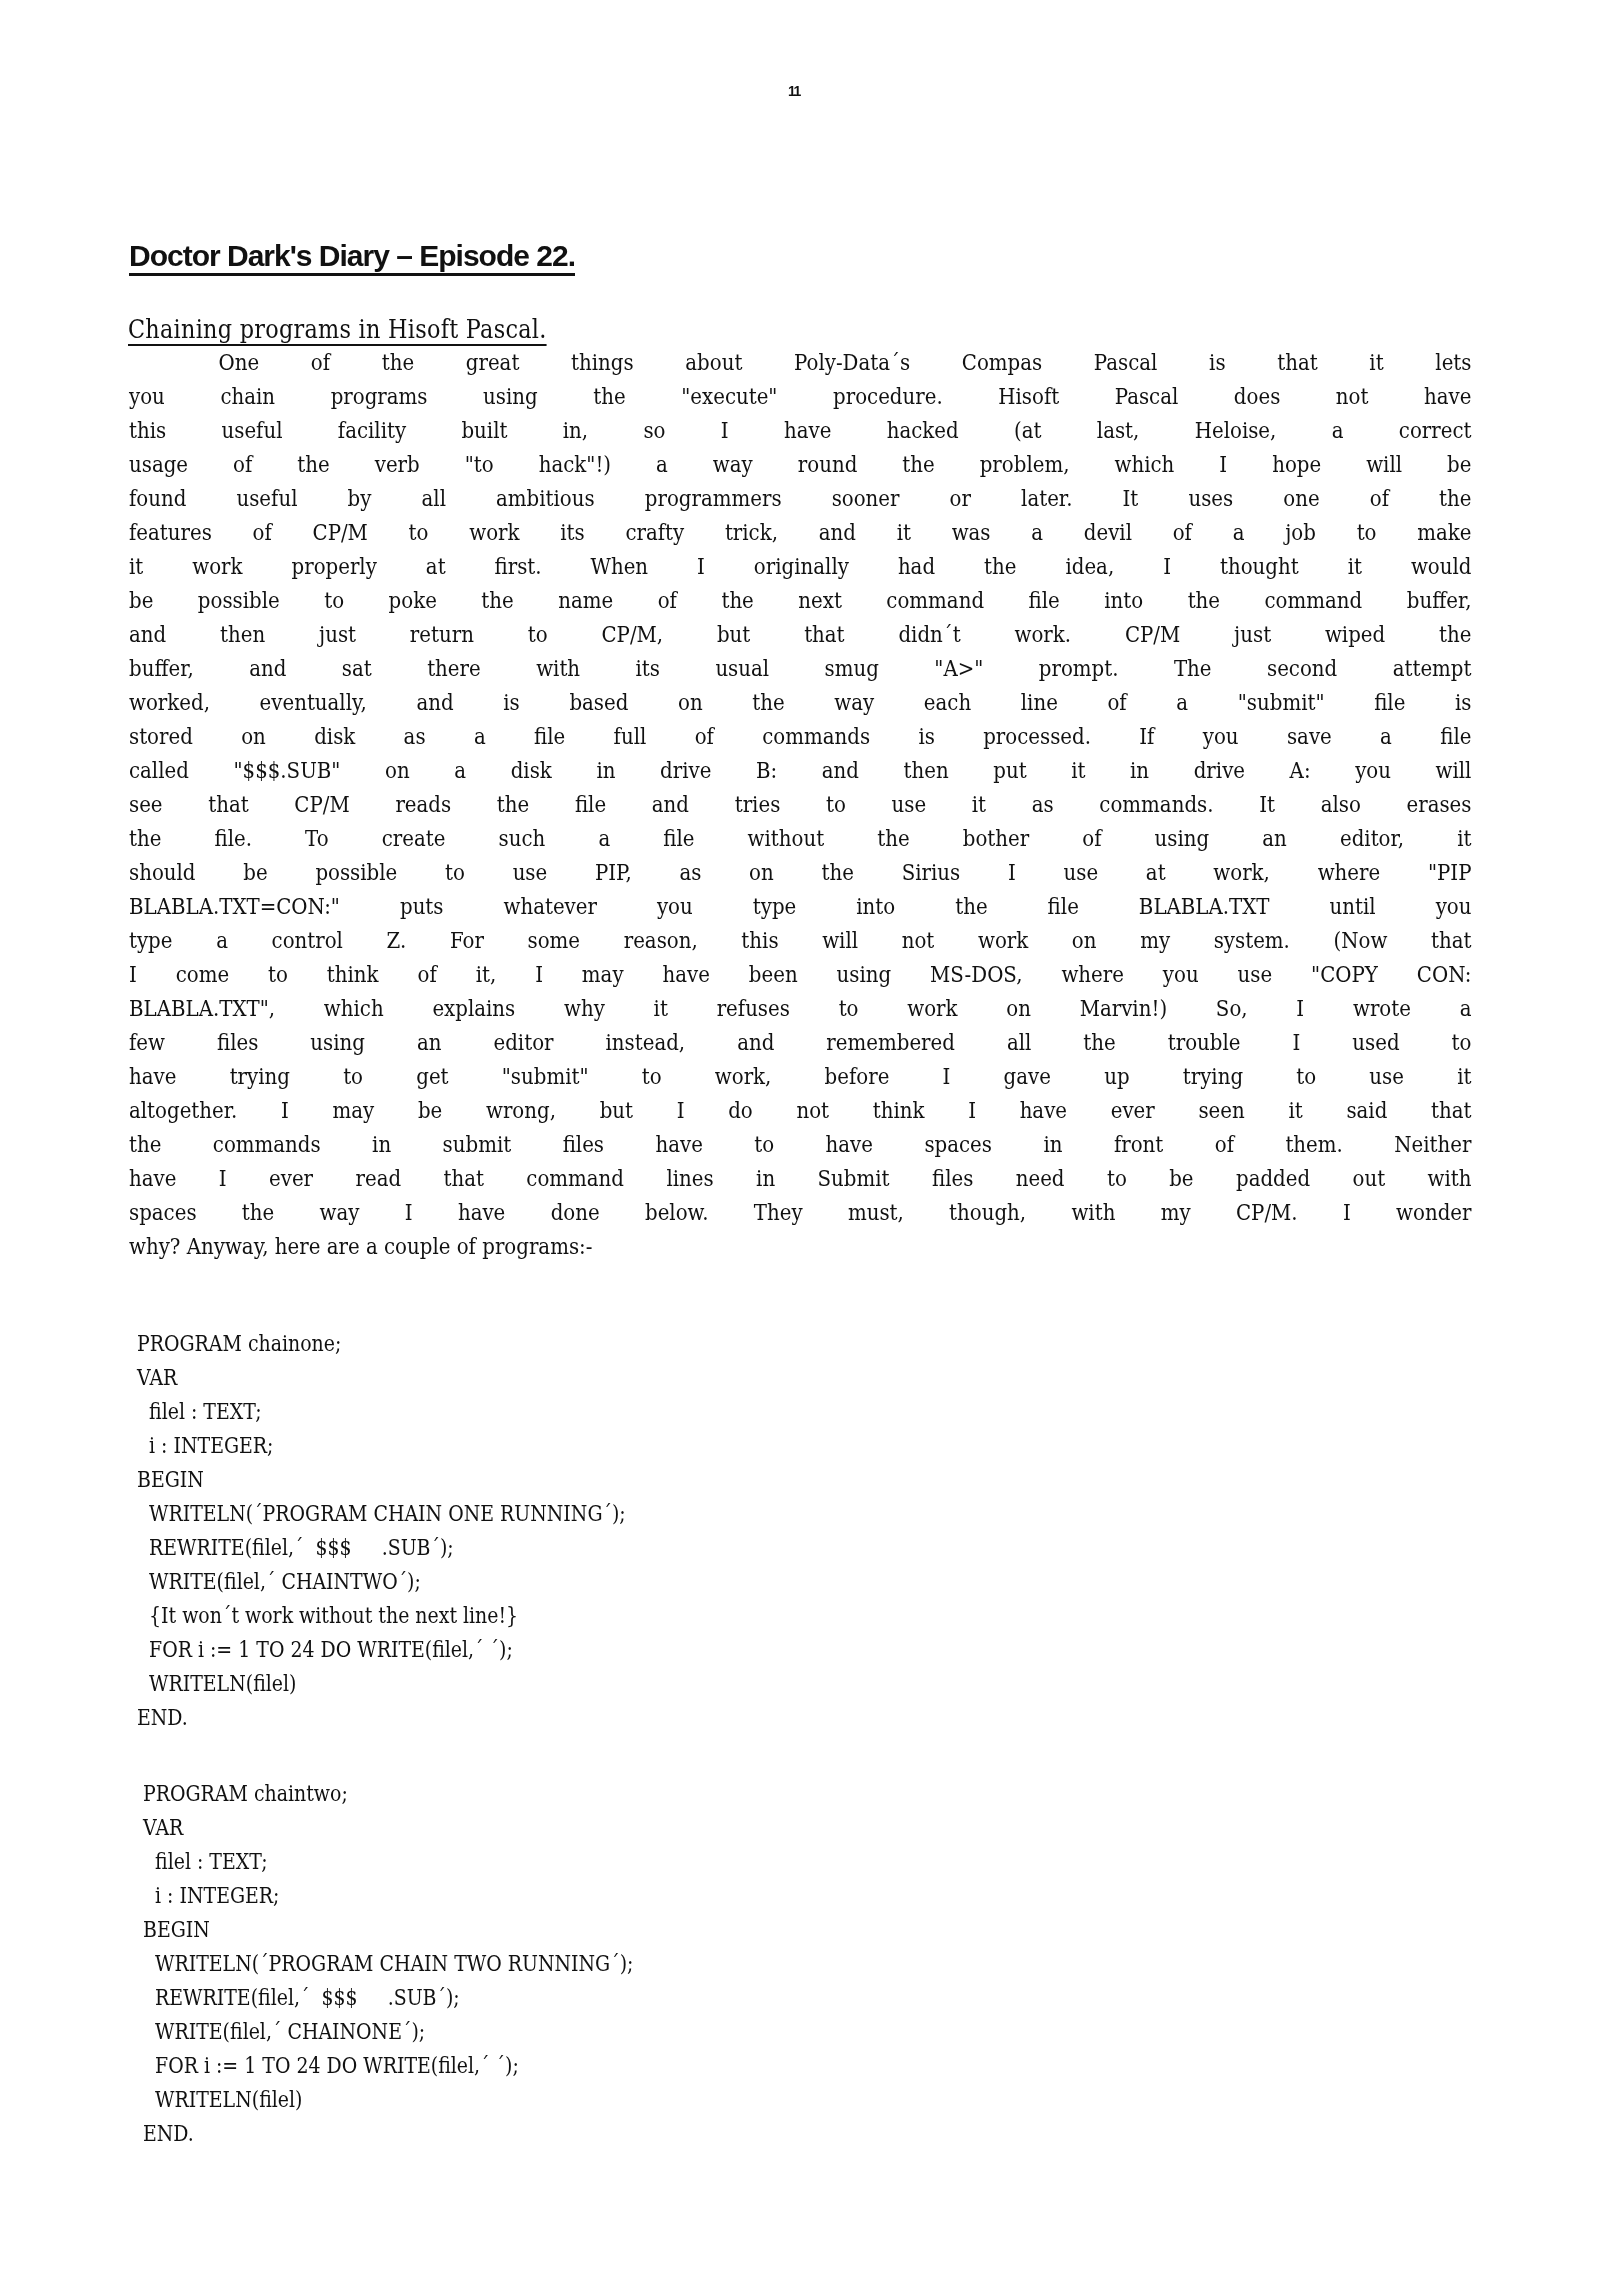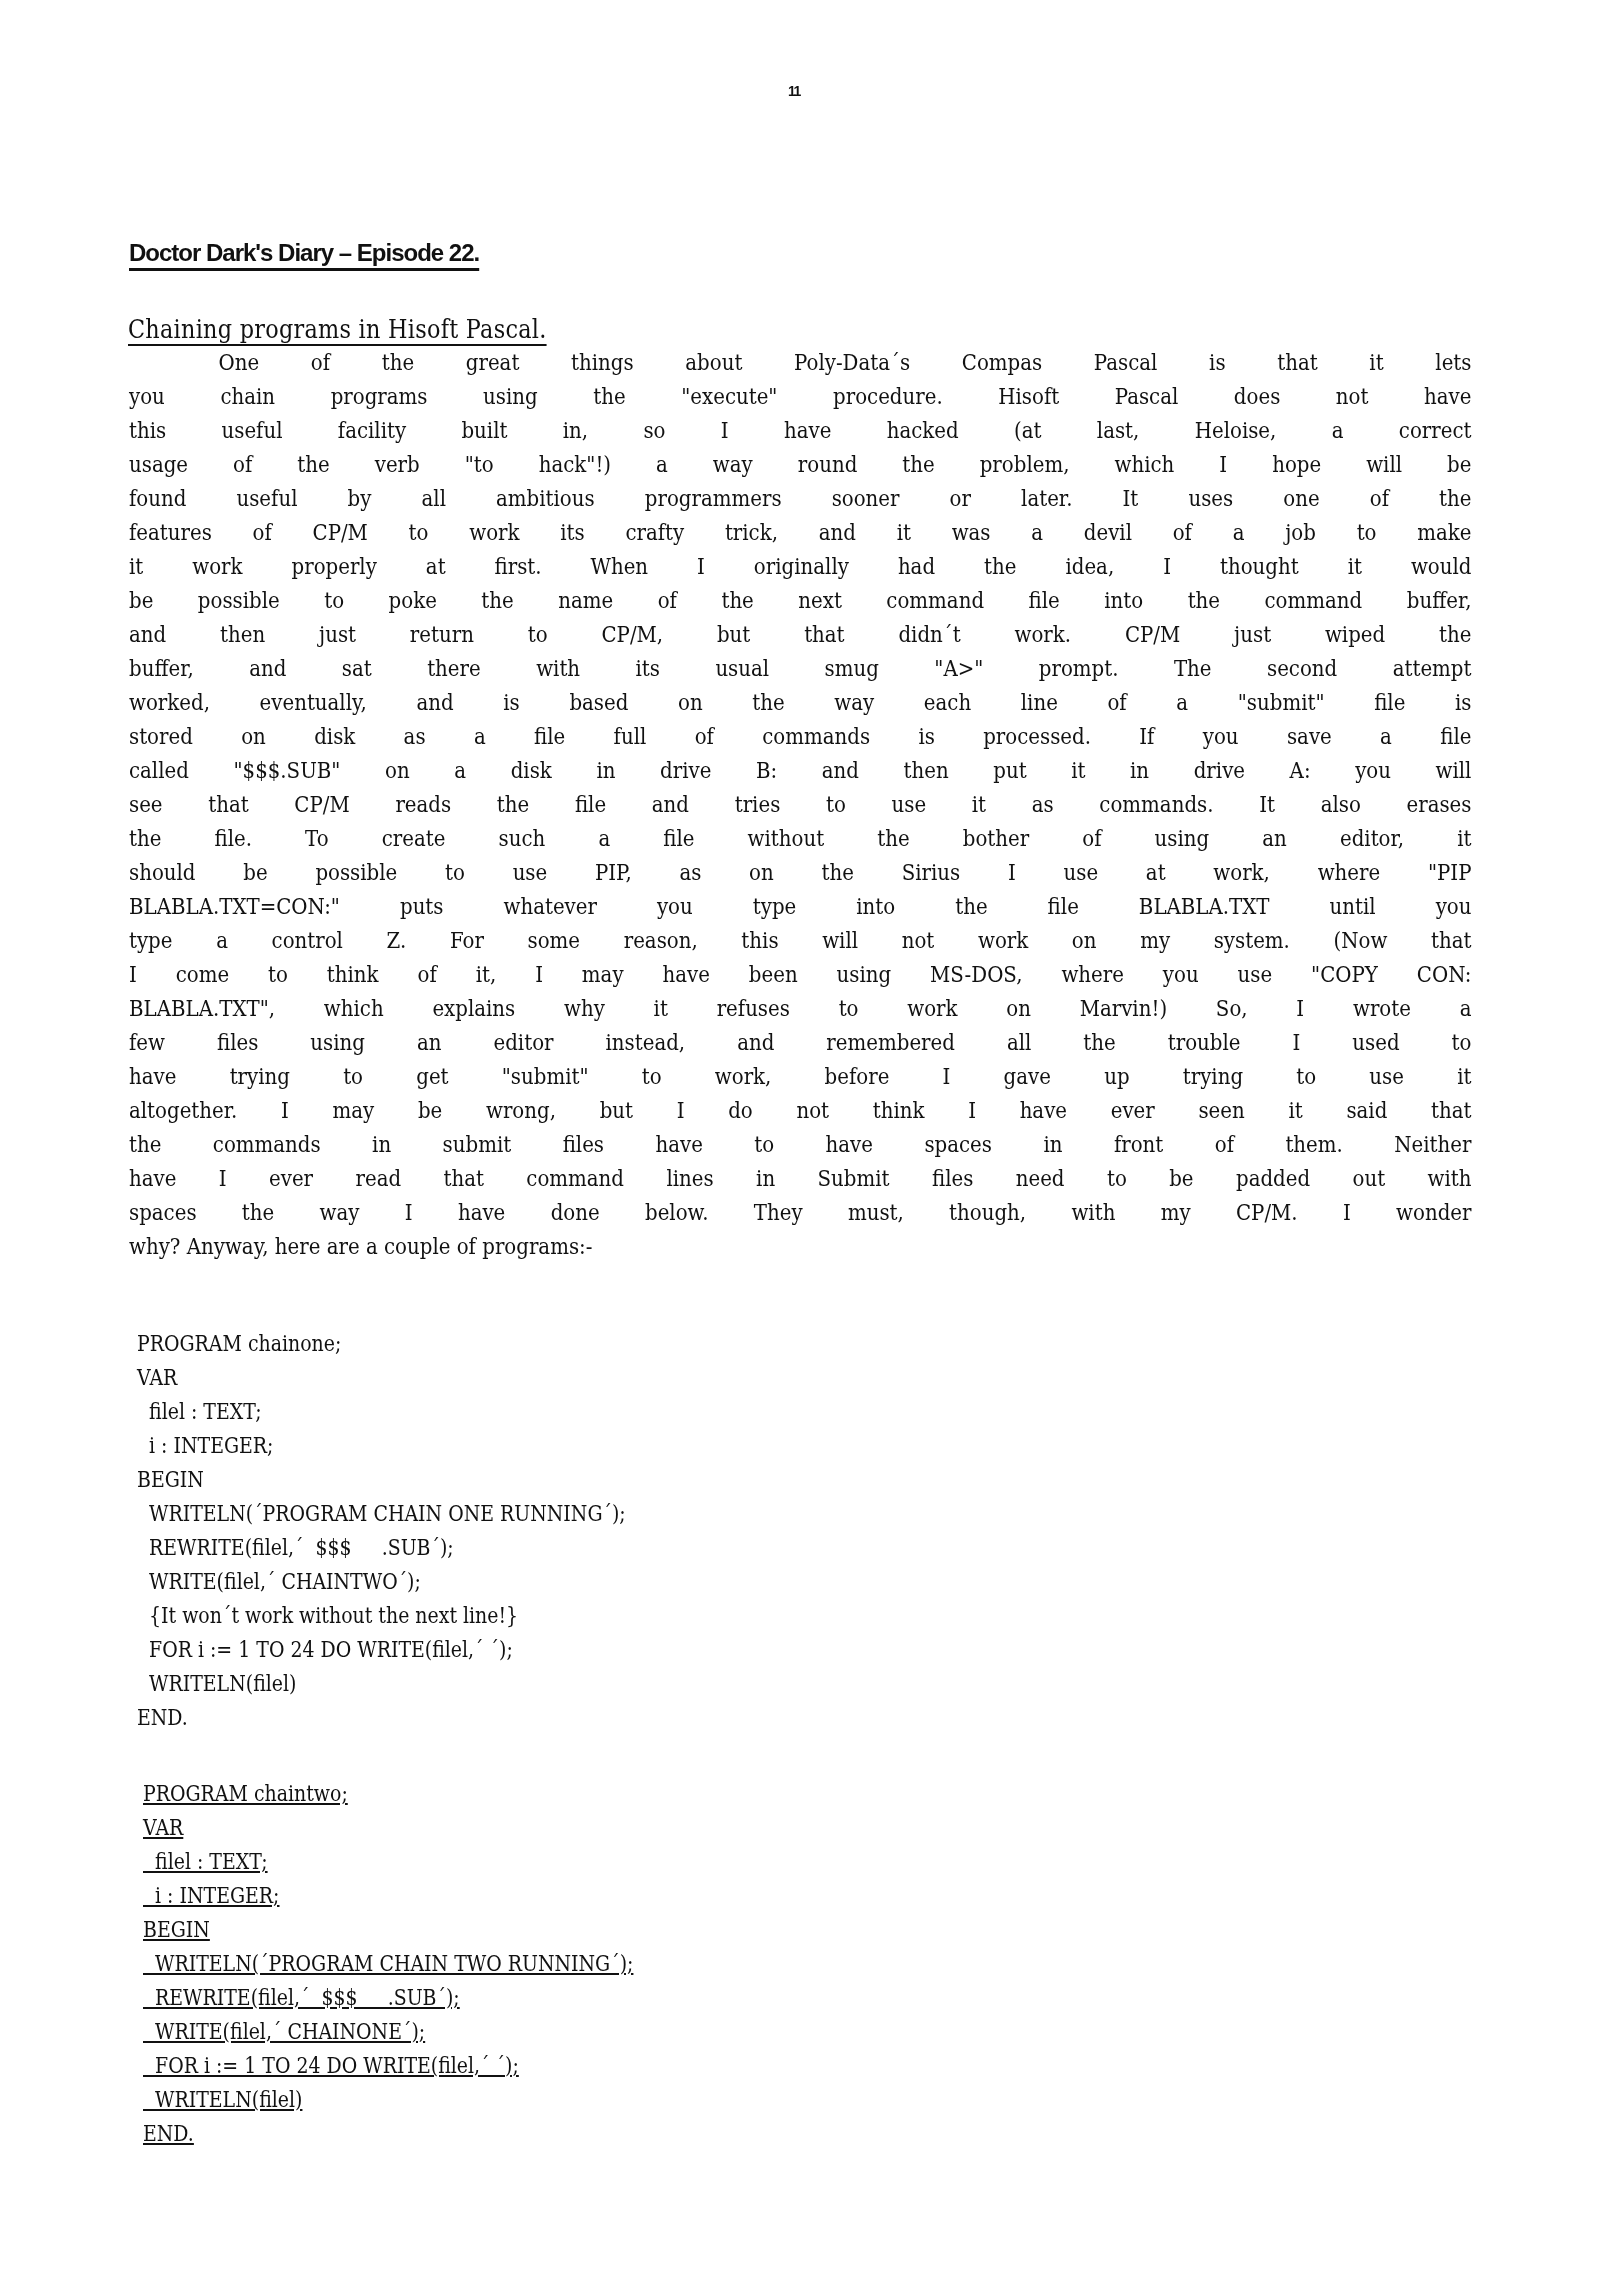--- a/index.html
+++ b/index.html
@@ -4,21 +4,21 @@
   <style>
     html, body { margin: 0; padding: 0; background: #ffffff; }
     body { width: 1624px; height: 2295px; position: relative; overflow: hidden; color: #111; }
     .page-number {
       position: absolute; left: 788px; top: 83px;
       font-family: "Liberation Sans", sans-serif; font-weight: bold; font-size: 14px;
       letter-spacing: -1.4px;
     }
     .article-title {
       position: absolute; left: 129px; top: 239px;
-      font-family: "Liberation Sans", sans-serif; font-weight: bold; font-size: 24px;
+      font-family: "Liberation Sans", sans-serif; font-weight: bold; font-size: 30px;
       letter-spacing: -1px; text-decoration: underline; text-decoration-thickness: 2.8px;
       text-underline-offset: 7px;
     }
     .section-heading {
       position: absolute; left: 128px; top: 314px;
       font-family: "DejaVu Serif", serif; font-size: 26px; letter-spacing: 0.3px;
       text-decoration: underline; text-decoration-thickness: 2.1px; text-underline-offset: 5.6px;
       transform: scaleX(0.86); transform-origin: left;
     }
     .body-text {
@@ -33,21 +33,21 @@
     .body-line.indent { padding-left: 104px; box-sizing: border-box; }
     .code-block {
       position: absolute; left: 137px;
       font-family: "DejaVu Serif", serif; font-size: 22px; line-height: 34px;
     }
     .code-line {
       display: block; white-space: pre;
       transform: scaleX(0.86); transform-origin: left;
     }
     #code-one { top: 1327px; }
-    #code-two { top: 1777px; left: 143px; text-decoration: underline; }
+    #code-two { top: 1777px; left: 143px; }
   </style>
 </head>
 <body>
 
 <div class="page-number">11</div>
 
 <div class="article-title">Doctor Dark's Diary – Episode 22.</div>
 
 <div class="section-heading">Chaining programs in Hisoft Pascal.</div>
 

